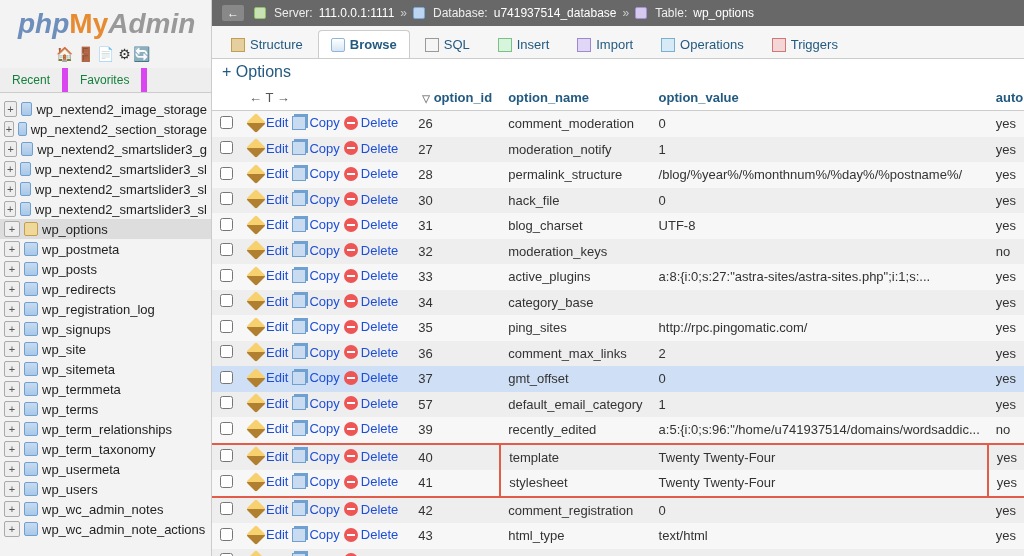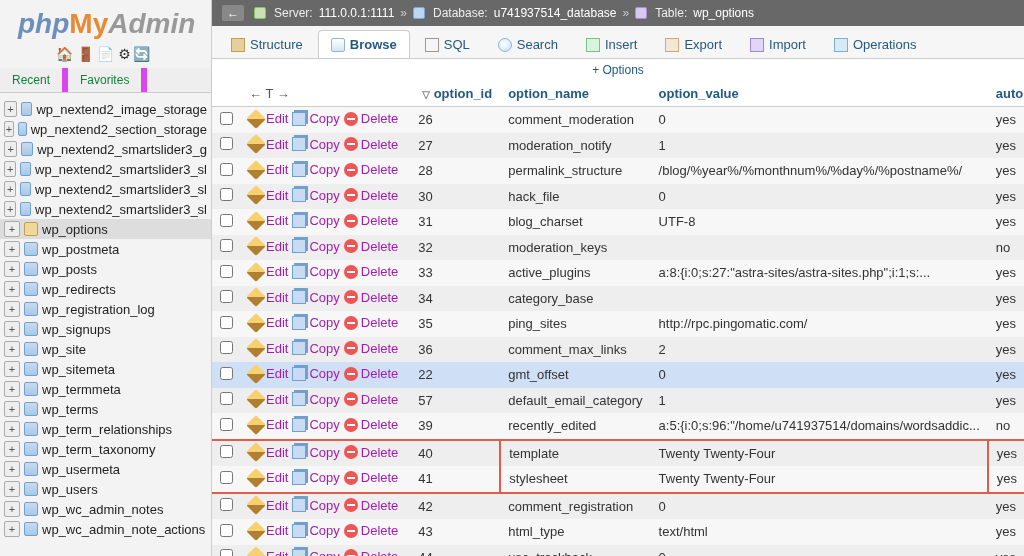--- a/index.html
+++ b/index.html
@@ -35,30 +35,30 @@
 .tab .tab-icon { width: 14px; height: 14px; display: inline-block; }
 .ic-browse { background: linear-gradient(#fff,#d6e6f5); border: 1px solid #8fb5d8; border-radius: 2px; }
 .ic-structure { background: #e6cf9e; border: 1px solid #c0a050; }
 .ic-sql { background: #f5f5f5; border: 1px solid #999; }
 .ic-search { background: radial-gradient(circle at 40% 40%, #fff 0, #d6e6f5 70%); border: 1px solid #8fb5d8; border-radius: 50%; }
 .ic-insert { background: #d6f5dc; border: 1px solid #7ac088; }
 .ic-export { background: #f5e7d6; border: 1px solid #d0a878; }
 .ic-import { background: #e0d6f5; border: 1px solid #a088d0; }
 .ic-ops { background: #d6ebf5; border: 1px solid #78b0d0; }
 .ic-trig { background: #f5d6d6; border: 1px solid #d07878; }
-.options-link { padding: 4px 10px; color: #235a81; font-size: 12px; cursor: pointer; text-align: center; }
+.options-link { padding: 4px 10px; color: #235a81; font-size: 16px; cursor: pointer; }
 .grid { flex: 1; overflow: auto; }
 table { width: 100%; border-collapse: collapse; font-size: 13px; }
 thead th { text-align: left; padding: 5px 8px; background: #fff; color: #235a81; font-weight: bold; border-bottom: 1px solid #ccc; white-space: nowrap; }
 thead th.actions { color: #444; font-weight: normal; }
 tbody tr.odd { background: #f7f7f7; }
 tbody tr.even { background: #eee; }
 tbody tr.hover { background: #cfdff5; }
 tbody td { padding: 4px 8px; white-space: nowrap; }
-.action { color: #a21caf; cursor: pointer; display: inline-flex; align-items: center; gap: 3px; margin-right: 4px; }
+.action { color: #1d4ed8; cursor: pointer; display: inline-flex; align-items: center; gap: 3px; margin-right: 4px; }
 .ic { width: 14px; height: 14px; display: inline-block; vertical-align: middle; }
 .ic-edit { background: linear-gradient(135deg,#f7d070 50%,#b08030 50%); border-radius: 2px; transform: rotate(45deg); }
 .ic-copy { background: #c8dbf0; border: 1px solid #6fa0d0; box-shadow: 2px -2px 0 #6fa0d0; }
 .ic-delete { background: #e55; border-radius: 50%; position: relative; }
 .ic-delete::after { content: ''; position: absolute; left: 3px; right: 3px; top: 6px; height: 2px; background: #fff; }
 .chk { margin: 0; }
 .th-sort { width: 60px; }
 tr.hl-top td { border-top: 2px solid #e25c4a; }
 tr.hl-bot td { border-bottom: 2px solid #e25c4a; }
 td.hl-left { border-left: 2px solid #e25c4a; }
@@ -220,38 +220,34 @@
         </div>
         <div class="tab active">
           <span class="tab-icon ic-browse"></span>
           <span>Browse</span>
         </div>
         <div class="tab">
           <span class="tab-icon ic-sql"></span>
           <span>SQL</span>
         </div>
         <div class="tab">
-          <span class="tab-icon ic-search"></span>
-          <span>Search</span>
-        </div>
-        <div class="tab">
           <span class="tab-icon ic-insert"></span>
           <span>Insert</span>
         </div>
         <div class="tab">
-          <span class="tab-icon ic-export"></span>
-          <span>Export</span>
-        </div>
-        <div class="tab">
           <span class="tab-icon ic-import"></span>
           <span>Import</span>
         </div>
         <div class="tab">
           <span class="tab-icon ic-ops"></span>
           <span>Operations</span>
+        </div>
+        <div class="tab">
+          <span class="tab-icon ic-trig"></span>
+          <span>Triggers</span>
         </div>
       </div>
 
     <div class="options-link">+ Options</div>
 
     <div class="grid">
       <table>
         <thead>
           <tr>
             <th class="actions th-sort"></th>
@@ -339,21 +335,21 @@
               <td><input type="checkbox" class="chk" style=""></td>
               <td><span class="action"><span class="ic ic-edit"></span>Edit</span><span class="action"><span class="ic ic-copy"></span>Copy</span><span class="action"><span class="ic ic-delete"></span>Delete</span></td>
               <td>36</td>
               <td>comment_max_links</td>
               <td>2</td>
               <td>yes</td>
             </tr>
             <tr class="odd hover">
               <td><input type="checkbox" class="chk" style=""></td>
               <td><span class="action"><span class="ic ic-edit"></span>Edit</span><span class="action"><span class="ic ic-copy"></span>Copy</span><span class="action"><span class="ic ic-delete"></span>Delete</span></td>
-              <td>22</td>
+              <td>37</td>
               <td>gmt_offset</td>
               <td>0</td>
               <td>yes</td>
             </tr>
             <tr class="even">
               <td><input type="checkbox" class="chk" style=""></td>
               <td><span class="action"><span class="ic ic-edit"></span>Edit</span><span class="action"><span class="ic ic-copy"></span>Copy</span><span class="action"><span class="ic ic-delete"></span>Delete</span></td>
               <td>57</td>
               <td>default_email_category</td>
               <td>1</td>

